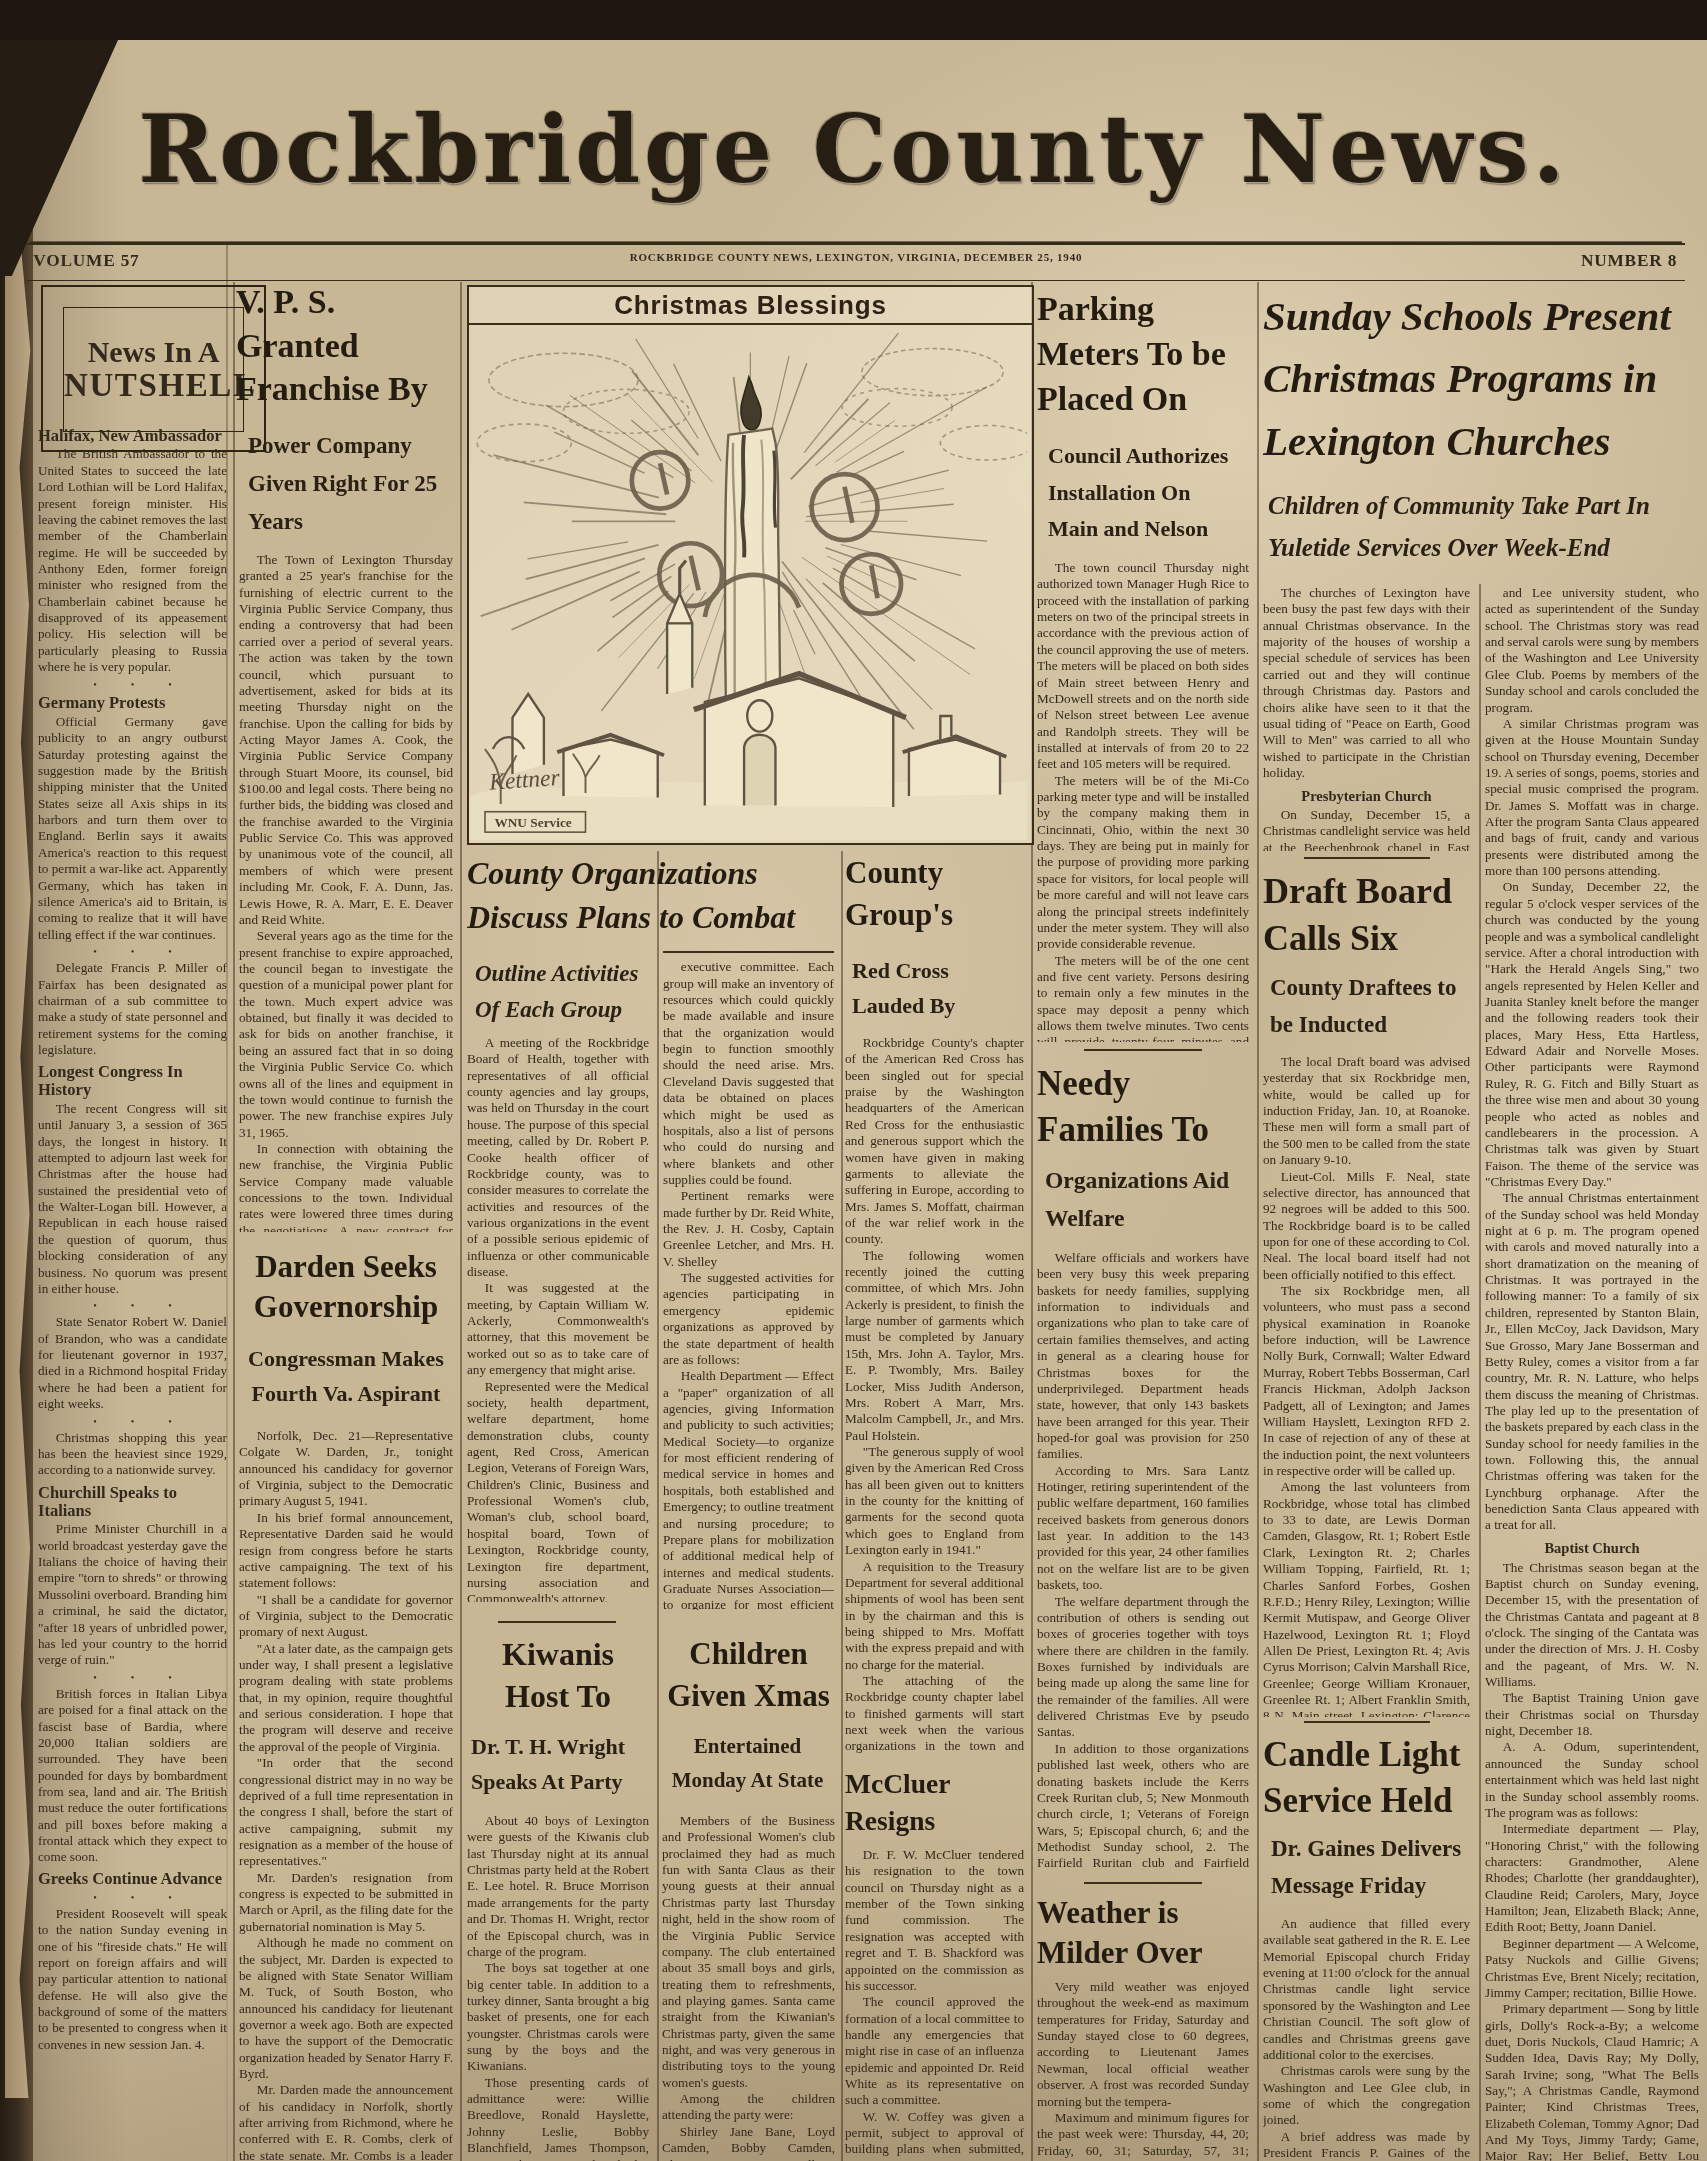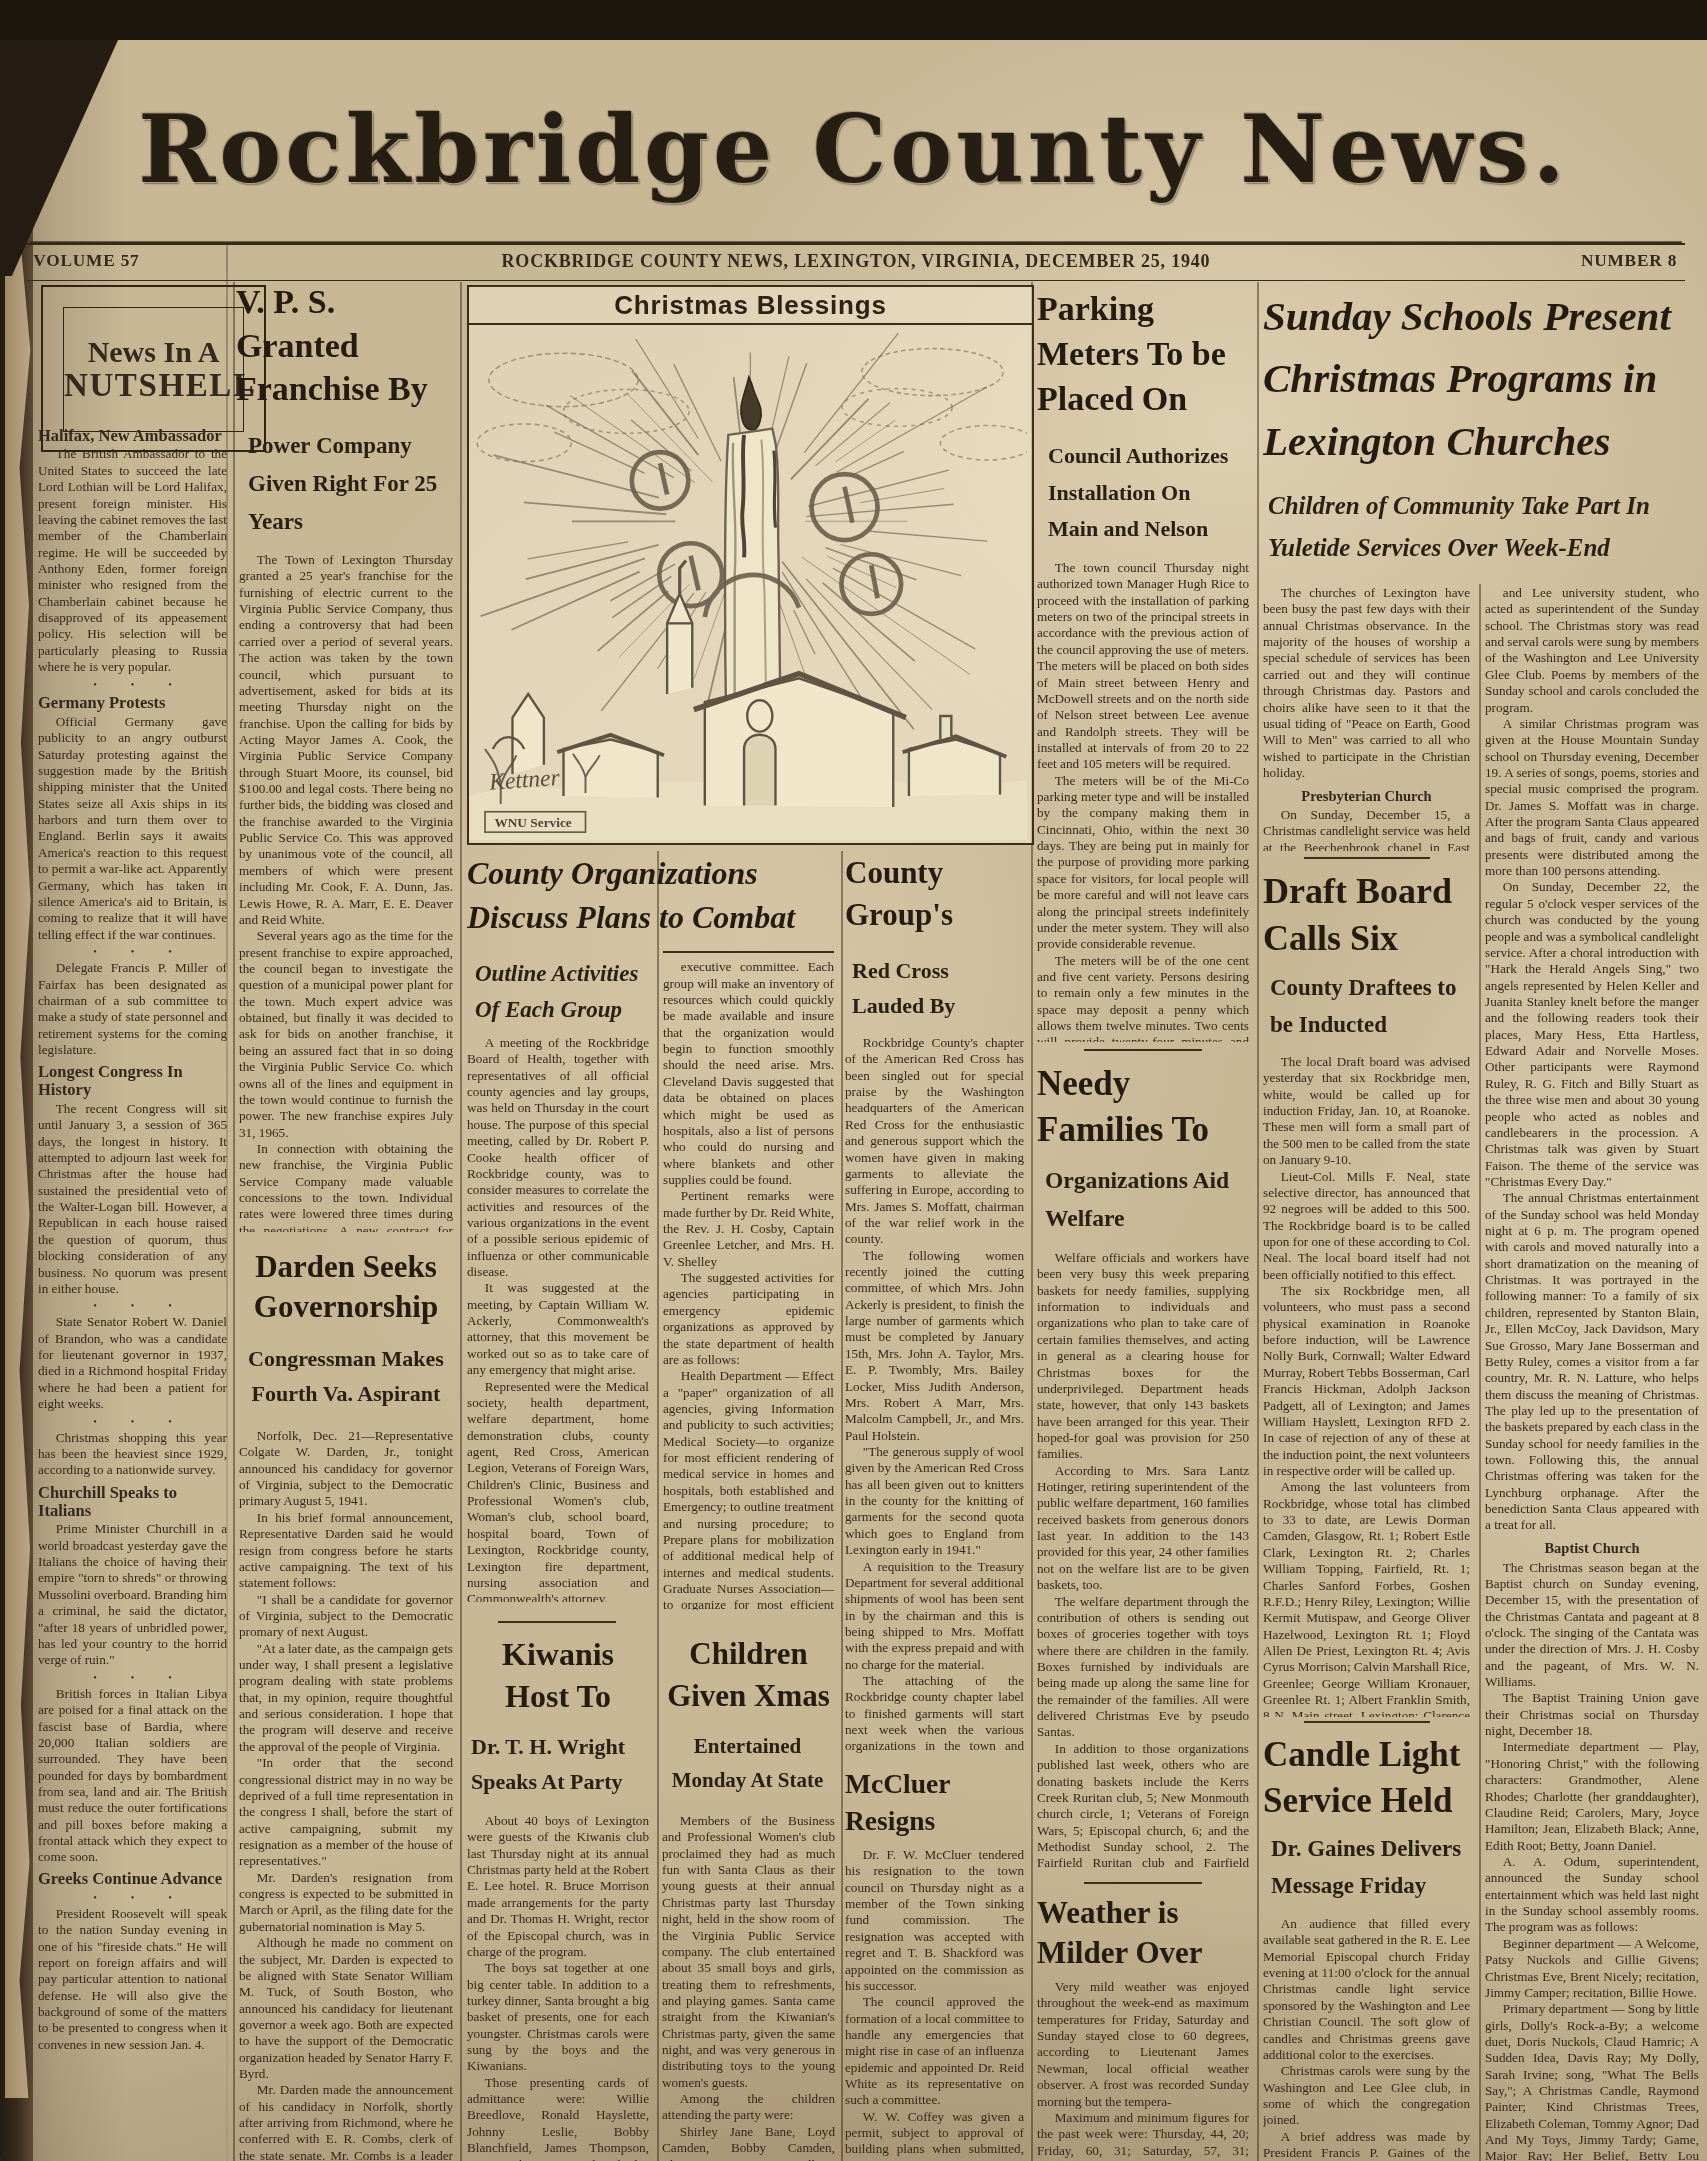--- a/index.html
+++ b/index.html
@@ -27,21 +27,21 @@
   .crease{position:absolute;left:226px;top:204px;width:2.4px;height:1957px;background:linear-gradient(180deg,rgba(60,44,28,.35),rgba(60,44,28,.08));}
 
   
   .masthead{position:absolute;left:47px;top:31px;width:1613px;height:165px;text-align:center;}
   .masthead h1{margin:0;font-family:"DejaVu Serif",serif;font-weight:bold;font-size:93px;line-height:157px;
     letter-spacing:3.9px;color:#261e12;
     text-shadow:0.8px 0.8px 0 rgba(250,240,215,.35), 1.6px 1.6px 1.6px rgba(30,20,10,.45), -0.8px -0.8px 0.8px rgba(30,20,10,.3);}
   .datebar{position:absolute;left:27px;top:203px;width:1658px;height:35px;
     border-top:2.4px solid #362a19;border-bottom:1.6px solid #362a19;box-shadow:0 -4.7px 0 -3.1px #362a19;}
   .datebar .vol{position:absolute;left:6.3px;top:6.3px;font-weight:bold;font-size:17.3px;letter-spacing:0.8px;}
-  .datebar .center{position:absolute;left:0;right:0;top:6.3px;text-align:center;font-weight:bold;font-size:18px;letter-spacing:0.8px;}
+  .datebar .center{position:absolute;left:0;right:0;top:6.3px;text-align:center;font-weight:bold;font-size:11px;letter-spacing:0.8px;}
   .datebar .num{position:absolute;right:7.9px;top:6.3px;font-weight:bold;font-size:17.3px;letter-spacing:0.8px;text-align:right;}
 
   .col{position:absolute;overflow:hidden;}
   .colrule{position:absolute;width:1.6px;background:rgba(62,46,28,.5);}
 
   
   .bp{margin:0;text-indent:1.35em;font-size:13.2px;line-height:1.24;text-align:justify;}
   .subhed{margin:4.7px 0 1.6px;font-size:16.5px;line-height:1.1;font-weight:bold;}
   .churchhed{margin:6.3px 0 2.4px;font-size:14.5px;text-align:center;font-weight:bold;}
   .stars{margin:3.1px 0;text-align:center;font-size:10.2px;letter-spacing:15.7px;text-indent:15.7px;color:#3a2e1e;}
@@ -332,22 +332,22 @@
       <p class="bp">On Sunday, December 15, a Christmas candlelight service was held at the Beechenbrook chapel in East Lexington Mission Sunday school conducted by Washington and Lee students under the control and supervision of the session of the Presbyterian church. The chapel recently redecorated by the young people of the church was lighted by candles and a Christmas picture formed the worship center. The service was under the direction of Daniel Lewis, Washington</p>
     </div>
   <div class="col" style="left:1485px;top:545px;width:214px;height:1616px">
       <p class="bp">and Lee university student, who acted as superintendent of the Sunday school. The Christmas story was read and serval carols were sung by members of the Washington and Lee University Glee Club. Poems by members of the Sunday school and carols concluded the program.</p>
       <p class="bp">A similar Christmas program was given at the House Mountain Sunday school on Thursday evening, December 19. A series of songs, poems, stories and special music comprised the program. Dr. James S. Moffatt was in charge. After the program Santa Claus appeared and bags of fruit, candy and various presents were distributed among the more than 100 persons attending.</p>
       <p class="bp">On Sunday, December 22, the regular 5 o'clock vesper services of the church was conducted by the young people and was a symbolical candlelight service. After a choral introduction with "Hark the Herald Angels Sing," two angels represented by Helen Keller and Juanita Stanley knelt before the manger and the following readers took their places, Mary Hess, Etta Hartless, Edward Adair and Norvelle Moses. Other participants were Raymond Ruley, R. G. Fitch and Billy Stuart as the three wise men and about 30 young people who acted as nobles and candlebearers in the procession. A Christmas talk was given by Stuart Faison. The theme of the service was "Christmas Every Day."</p>
       <p class="bp">The annual Christmas entertainment of the Sunday school was held Monday night at 6 p. m. The program opened with carols and moved naturally into a short dramatization on the meaning of Christmas. It was portrayed in the following manner: To a family of six children, represented by Stanton Blain, Jr., Ellen McCoy, Jack Davidson, Mary Sue Grosso, Mary Jane Bosserman and Betty Ruley, comes a visitor from a far country, Mr. R. N. Latture, who helps them discuss the meaning of Christmas. The play led up to the presentation of the baskets prepared by each class in the Sunday school for needy families in the town. Following this, the annual Christmas offering was taken for the Lynchburg orphanage. After the benediction Santa Claus appeared with a treat for all.</p>
       <h4 class="churchhed">Baptist Church</h4>
       <p class="bp">The Christmas season began at the Baptist church on Sunday evening, December 15, with the presentation of the Christmas Cantata and pageant at 8 o'clock. The singing of the Cantata was under the direction of Mrs. J. H. Cosby and the pageant, of Mrs. W. N. Williams.</p>
       <p class="bp">The Baptist Training Union gave their Christmas social on Thursday night, December 18.</p>
+      <p class="bp">A. A. Odum, superintendent, announced the Sunday school entertainment which was held last night in the Sunday school assembly rooms. The program was as follows:</p>
       <p class="bp">Intermediate department — Play, "Honoring Christ," with the following characters: Grandmother, Alene Rhodes; Charlotte (her granddaughter), Claudine Reid; Carolers, Mary, Joyce Hamilton; Jean, Elizabeth Black; Anne, Edith Root; Betty, Joann Daniel.</p>
-      <p class="bp">A. A. Odum, superintendent, announced the Sunday school entertainment which was held last night in the Sunday school assembly rooms. The program was as follows:</p>
       <p class="bp">Beginner department — A Welcome, Patsy Nuckols and Gillie Givens; Christmas Eve, Brent Nicely; recitation, Jimmy Camper; recitation, Billie Howe.</p>
       <p class="bp">Primary department — Song by little girls, Dolly's Rock-a-By; a welcome duet, Doris Nuckols, Claud Hamric; A Sudden Idea, Davis Ray; My Dolly, Sarah Irvine; song, "What The Bells Say,"; A Christmas Candle, Raymond Painter; Kind Christmas Trees, Elizabeth Coleman, Tommy Agnor; Dad And My Toys, Jimmy Tardy; Game, Major Ray; Her Belief, Betty Lou Morgan; His Favorite, Aubrey Stinnett; Billy and his Drum, Billy Ray; Thank You, Jimmy Painter; song, "Where Is Jesus."</p>
     </div>
 
   <div class="hrule" style="left:1304px;top:817px;width:126px"></div>
   <div class="hed" style="left:1263px;top:828px;width:207px;height:93px;font-size:36px;line-height:1.3;text-align:left">Draft Board Calls Six Men</div>
   <div class="deck" style="left:1270px;top:930px;width:196px;height:79px;font-size:23px;line-height:1.6">County Draftees to be Inducted January 10</div>
   <div class="col" style="left:1263px;top:1014px;width:207px;height:663px">
       <p class="bp">The local Draft board was advised yesterday that six Rockbridge men, white, would be called up for induction Friday, Jan. 10, at Roanoke. These men will form a small part of the 500 men to be called from the state on January 9-10.</p>
       <p class="bp">Lieut-Col. Mills F. Neal, state selective director, has announced that 92 negroes will be added to this 500. The Rockbridge board is to be called upon for one of these according to Col. Neal. The local board itself had not been officially notified to this effect.</p>

